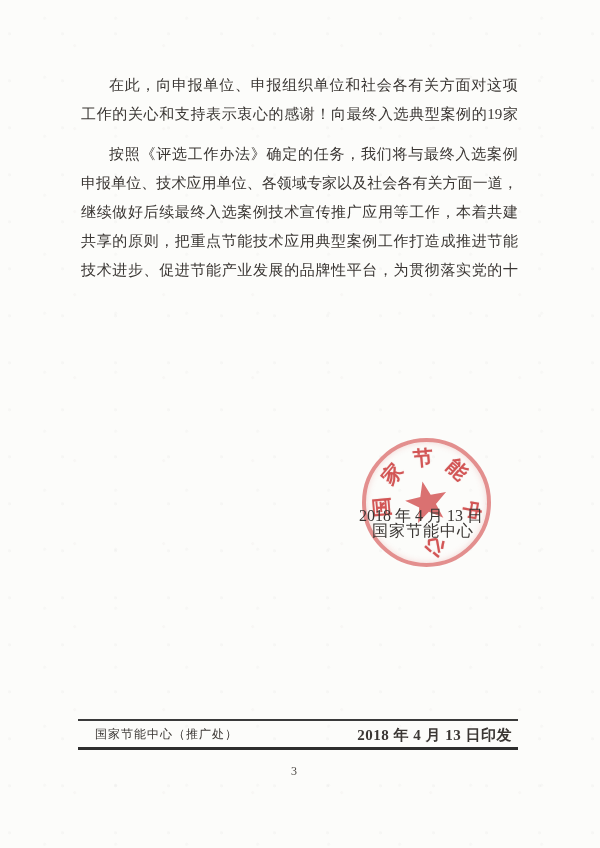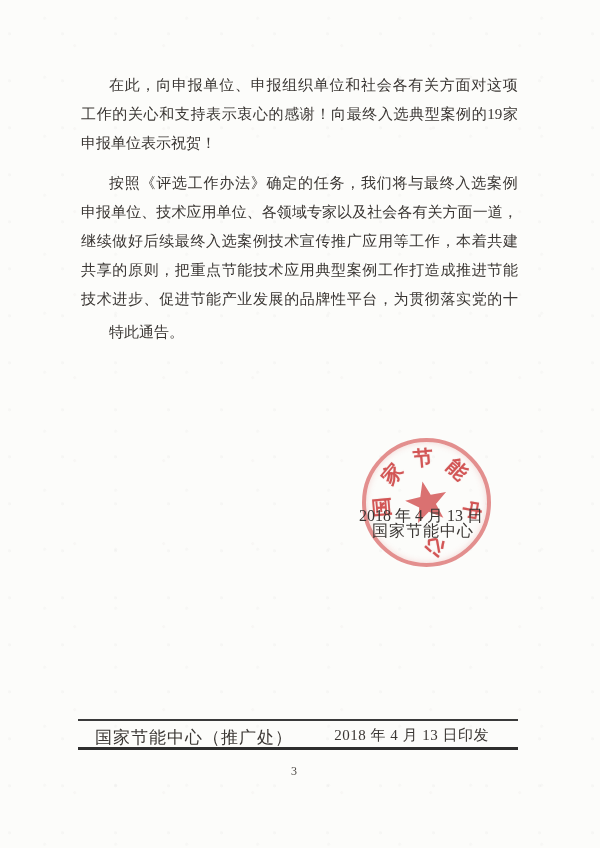--- a/index.html
+++ b/index.html
@@ -110,31 +110,32 @@
     left: 78px;
     width: 440px;
     background: #3a3a3a;
   }
   .rule-top { top: 719px; height: 2px; }
   .rule-bottom { top: 747px; height: 3px; background: #2e2e2e; }
   .footer-issuer {
     position: absolute;
     left: 95px;
     top: 726px;
-    font-size: 17px;
+    font-size: 12px;
     letter-spacing: 1px;
     white-space: nowrap;
   }
   .footer-date {
     position: absolute;
-    right: 111px;
+    right: 88px;
     top: 726px;
     font-size: 15px;
     letter-spacing: 0.5px;
     white-space: nowrap;
+    font-weight: bold;
   }
   .page-number {
     position: absolute;
     left: 0;
     top: 764px;
     width: 588px;
     text-align: center;
     font-size: 12px;
     color: #4a4642;
   }
@@ -197,21 +198,20 @@
           <span>入</span>
           <span>选</span>
           <span>典</span>
           <span>型</span>
           <span>案</span>
           <span>例</span>
           <span>的</span>
           <span>19</span>
           <span>家</span>
         </div>
-      <div class="line">申报单位表示祝贺！</div>
     </div>
     <div class="para para-2">
       <div class="line jline indent">
           <span>按</span>
           <span>照</span>
           <span>《</span>
           <span>评</span>
           <span>选</span>
           <span>工</span>
           <span>作</span>
@@ -350,23 +350,20 @@
           <span>为</span>
           <span>贯</span>
           <span>彻</span>
           <span>落</span>
           <span>实</span>
           <span>党</span>
           <span>的</span>
           <span>十</span>
         </div>
     </div>
-    <div class="para para-3">
-      <div class="line indent">特此通告。</div>
-    </div>
   </div>
 
   <div class="sig-org">国家节能中心</div>
   <div class="sig-date">2018 年 4 月 13 日</div>
 
   <div class="seal">
     <span class="ring-char rc0">国</span>
     <span class="ring-char rc1">家</span>
     <span class="ring-char rc2">节</span>
     <span class="ring-char rc3">能</span>

